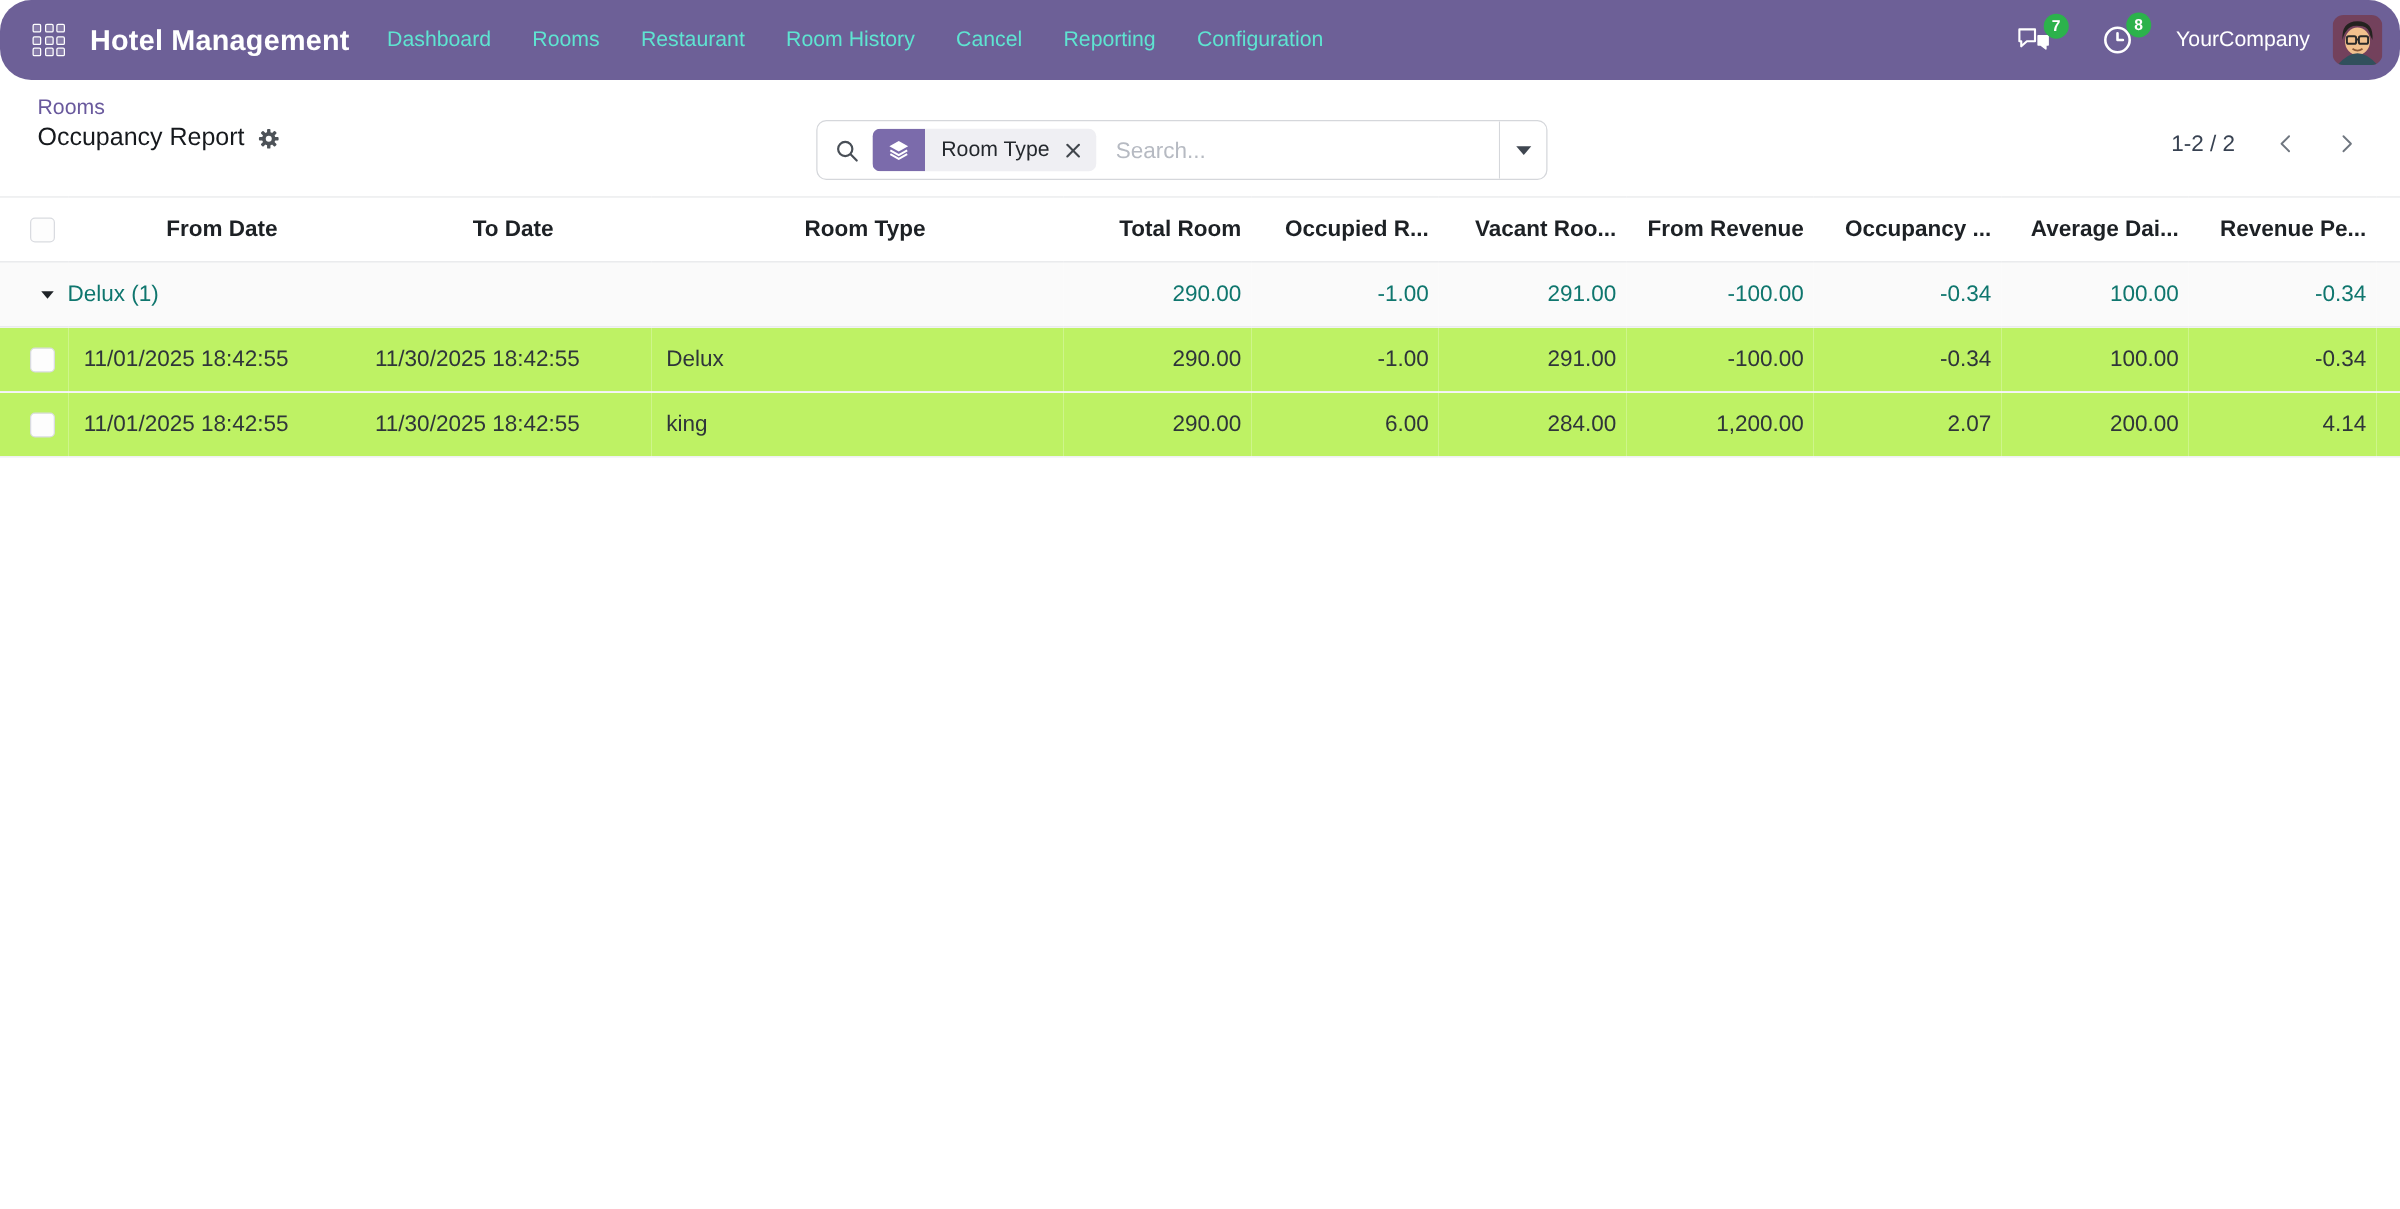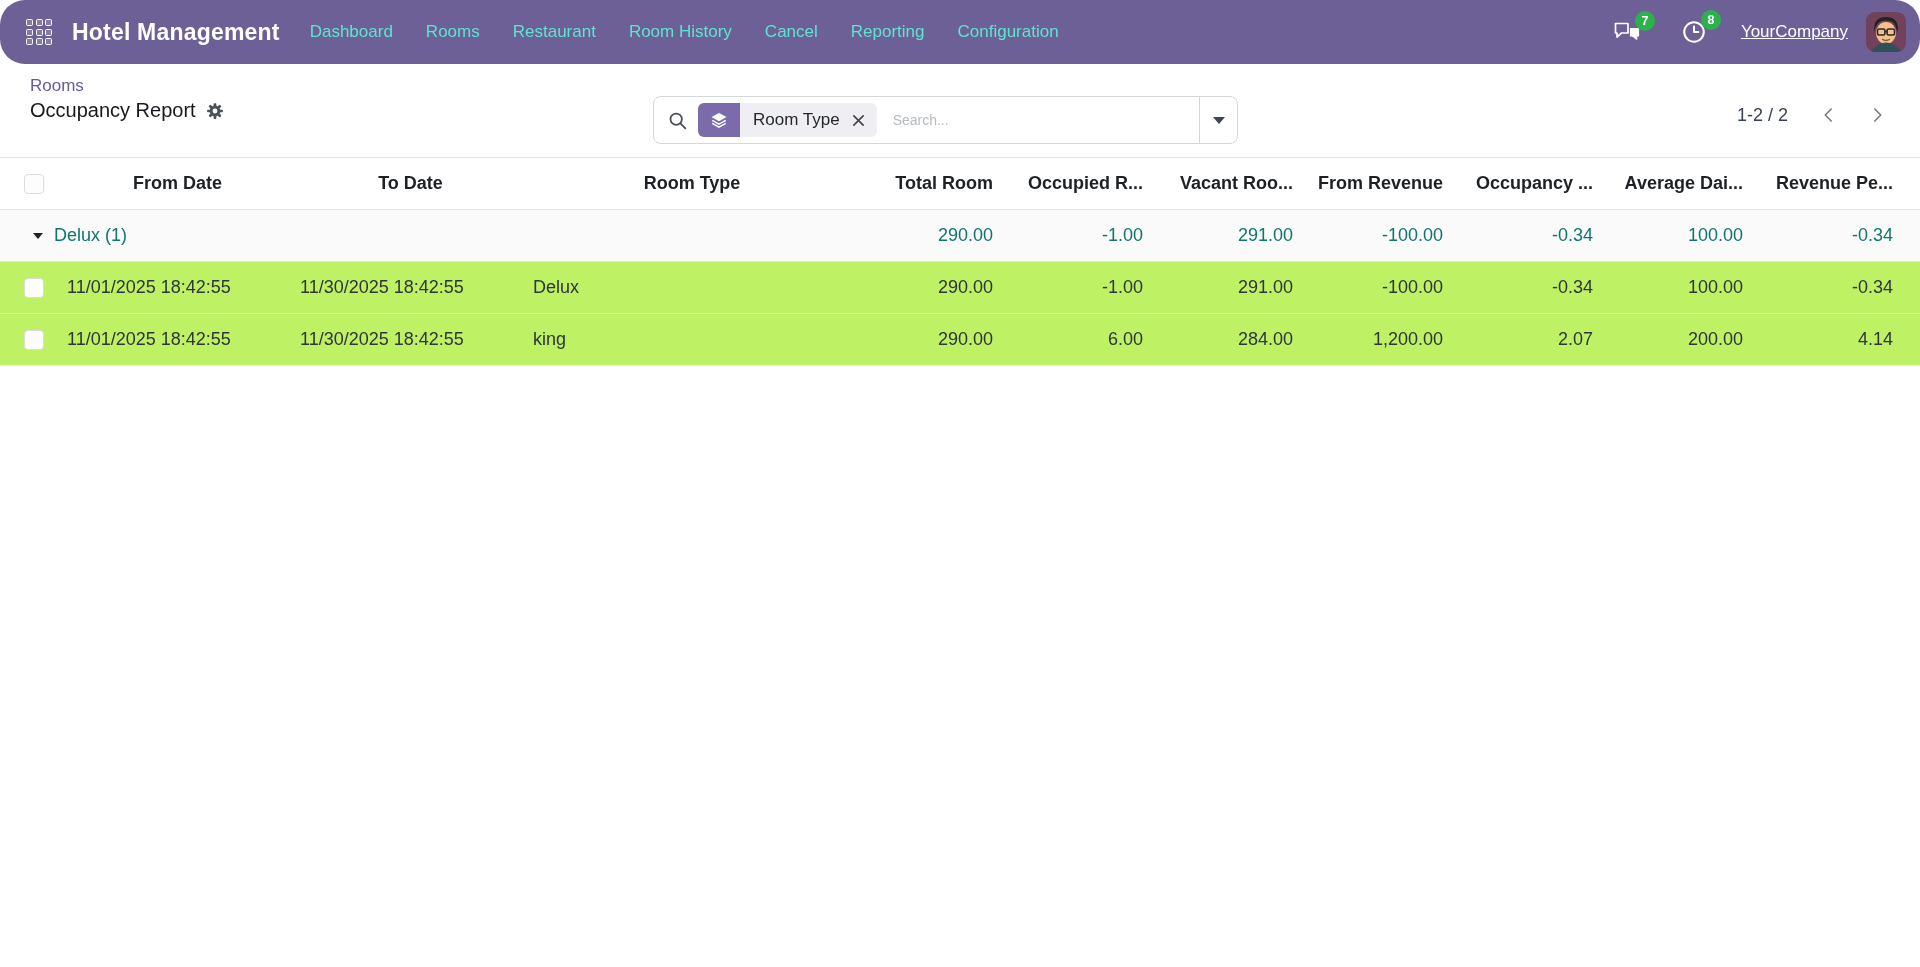--- a/index.html
+++ b/index.html
@@ -12,38 +12,38 @@
   .grid-icon { display:grid; grid-template-columns:repeat(3,7px); grid-gap:2.5px; }
   .grid-icon span { width:7px; height:7px; border:1.6px solid #fff; border-radius:1.5px; background:rgba(255,255,255,.18); }
   .brand { font-size:23px; font-weight:700; margin:0 30px 0 10px; white-space:nowrap; letter-spacing:.2px; }
   .menu { display:flex; gap:33px; font-size:17px; align-items:center; }
   .menu a { color:#5eead4; text-decoration:none; opacity:.96; white-space:nowrap; }
   .nav-right { margin-left:auto; display:flex; align-items:center; }
   .icon-btn { position:relative; background:transparent; border:none; cursor:pointer; display:flex; align-items:center; }
   .icon-btn.msg { margin-right:40px; }
   .icon-btn.act { margin-right:34px; }
   .badge { position:absolute; top:-9px; right:-14px; background:#2cb24c; color:#fff; font-size:12.5px; font-weight:700; min-width:20px; height:20px; border-radius:10px; display:flex; align-items:center; justify-content:center; padding:0 5px; }
-  .company { font-size:17px; color:#fff; margin-right:18px; cursor:pointer; white-space:nowrap;text-decoration:underline; }
+  .company { font-size:17px; color:#fff; margin-right:18px; cursor:pointer; white-space:nowrap; }
   .avatar { width:40px; height:40px; border-radius:9px; overflow:hidden; cursor:pointer; flex:0 0 auto; }
 
   
   .control-panel { position:relative; height:93px; background:#fff; }
   .breadcrumb-area { position:absolute; left:30px; top:12px; }
   .breadcrumb-link { display:block; color:#69599d; font-size:17px; font-weight:500; text-decoration:none; margin-bottom:3px; }
   .title-row { display:flex; align-items:center; gap:10px; }
   .page-title { font-size:20px; color:#16191d; }
   .gear-btn { background:transparent; border:none; cursor:pointer; display:flex; align-items:center; padding:0; }
 
   .searchbar { position:absolute; left:653px; top:32px; width:585px; height:48px; border:1px solid #d5d7db; border-radius:8px; display:flex; align-items:center; background:#fff; }
   .search-mag { margin:0 10px 0 13px; display:flex; align-items:center; }
   .facet { display:flex; align-items:center; height:34px; background:#efeff3; border-radius:6px; overflow:hidden; }
   .facet-icon { width:42px; height:34px; background:#7b6bab; display:flex; align-items:center; justify-content:center; }
   .facet-label { font-size:17px; color:#24282d; padding:0 12px 0 13px; white-space:nowrap; }
   .facet-close { background:transparent; border:none; cursor:pointer; display:flex; align-items:center; padding:0 12px 0 0; }
-  .search-input { flex:1; height:100%; border:none; outline:none; font-size:14px; font-family:"Liberation Sans",sans-serif; color:#33383d; padding:0 10px 0 16px; background:transparent; min-width:0; }
+  .search-input { flex:1; height:100%; border:none; outline:none; font-size:18px; font-family:"Liberation Sans",sans-serif; color:#33383d; padding:0 10px 0 16px; background:transparent; min-width:0; }
   .search-input::placeholder { color:#b6bac2; }
   .search-toggle { width:38px; height:100%; border:none; border-left:1px solid #d5d7db; background:transparent; cursor:pointer; display:flex; align-items:center; justify-content:center; border-radius:0 8px 8px 0; }
   .caret-down { width:0; height:0; border-left:6px solid transparent; border-right:6px solid transparent; border-top:7px solid #3f4650; }
 
   .pager { position:absolute; right:30px; top:38px; display:flex; align-items:center; }
   .pager-range { font-size:18px; color:#374151; margin-right:28px; cursor:pointer; }
   .pager-btn { background:transparent; border:none; cursor:pointer; display:flex; align-items:center; padding:4px; }
   .pager-btn + .pager-btn { margin-left:22px; }
 
   

